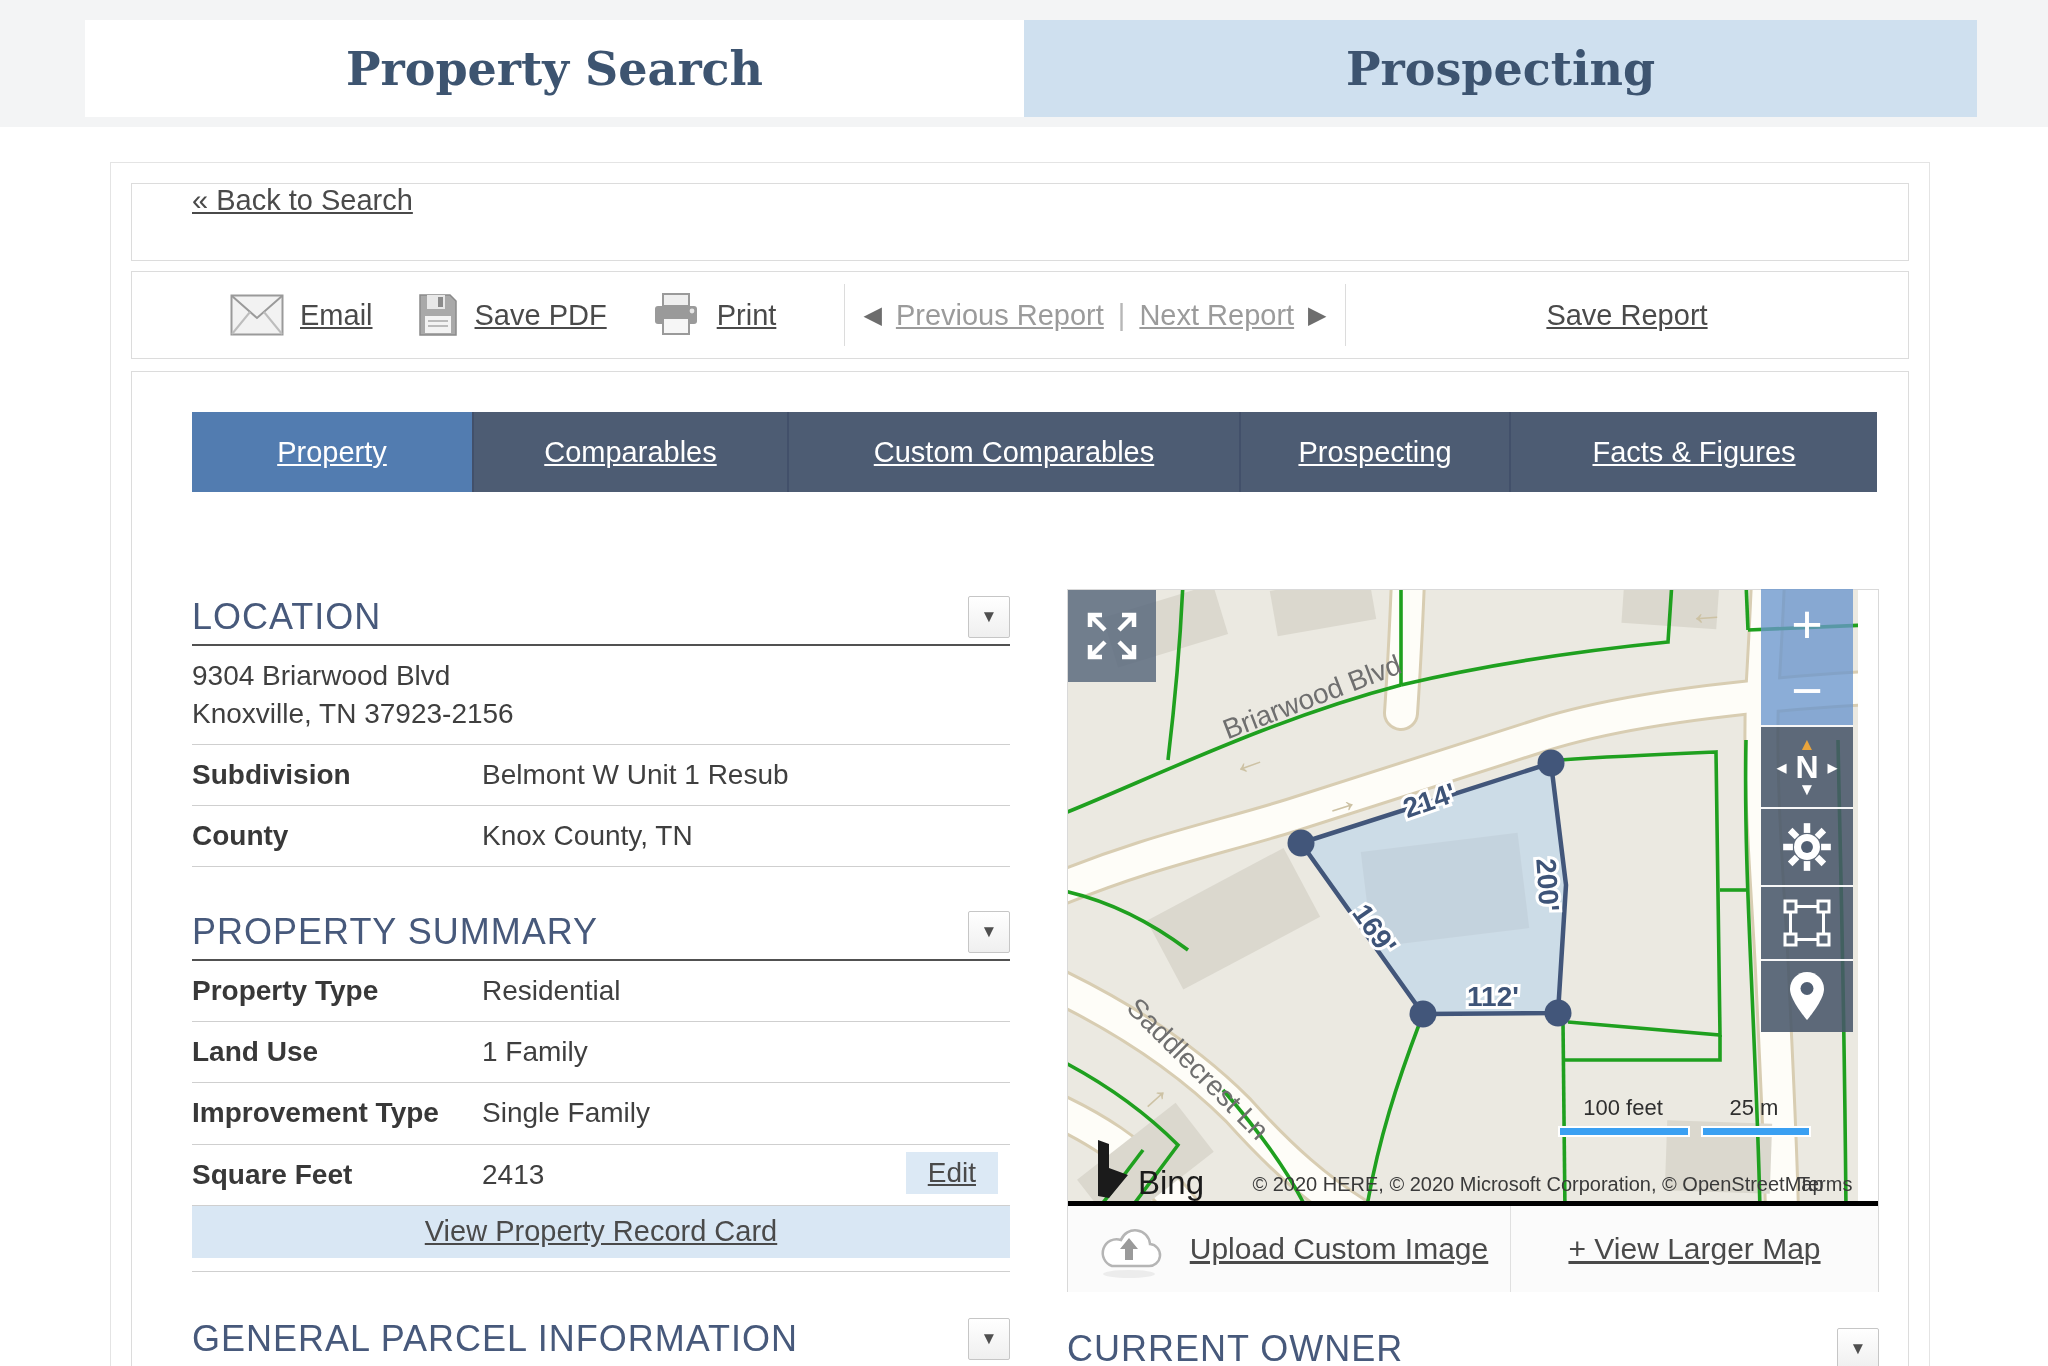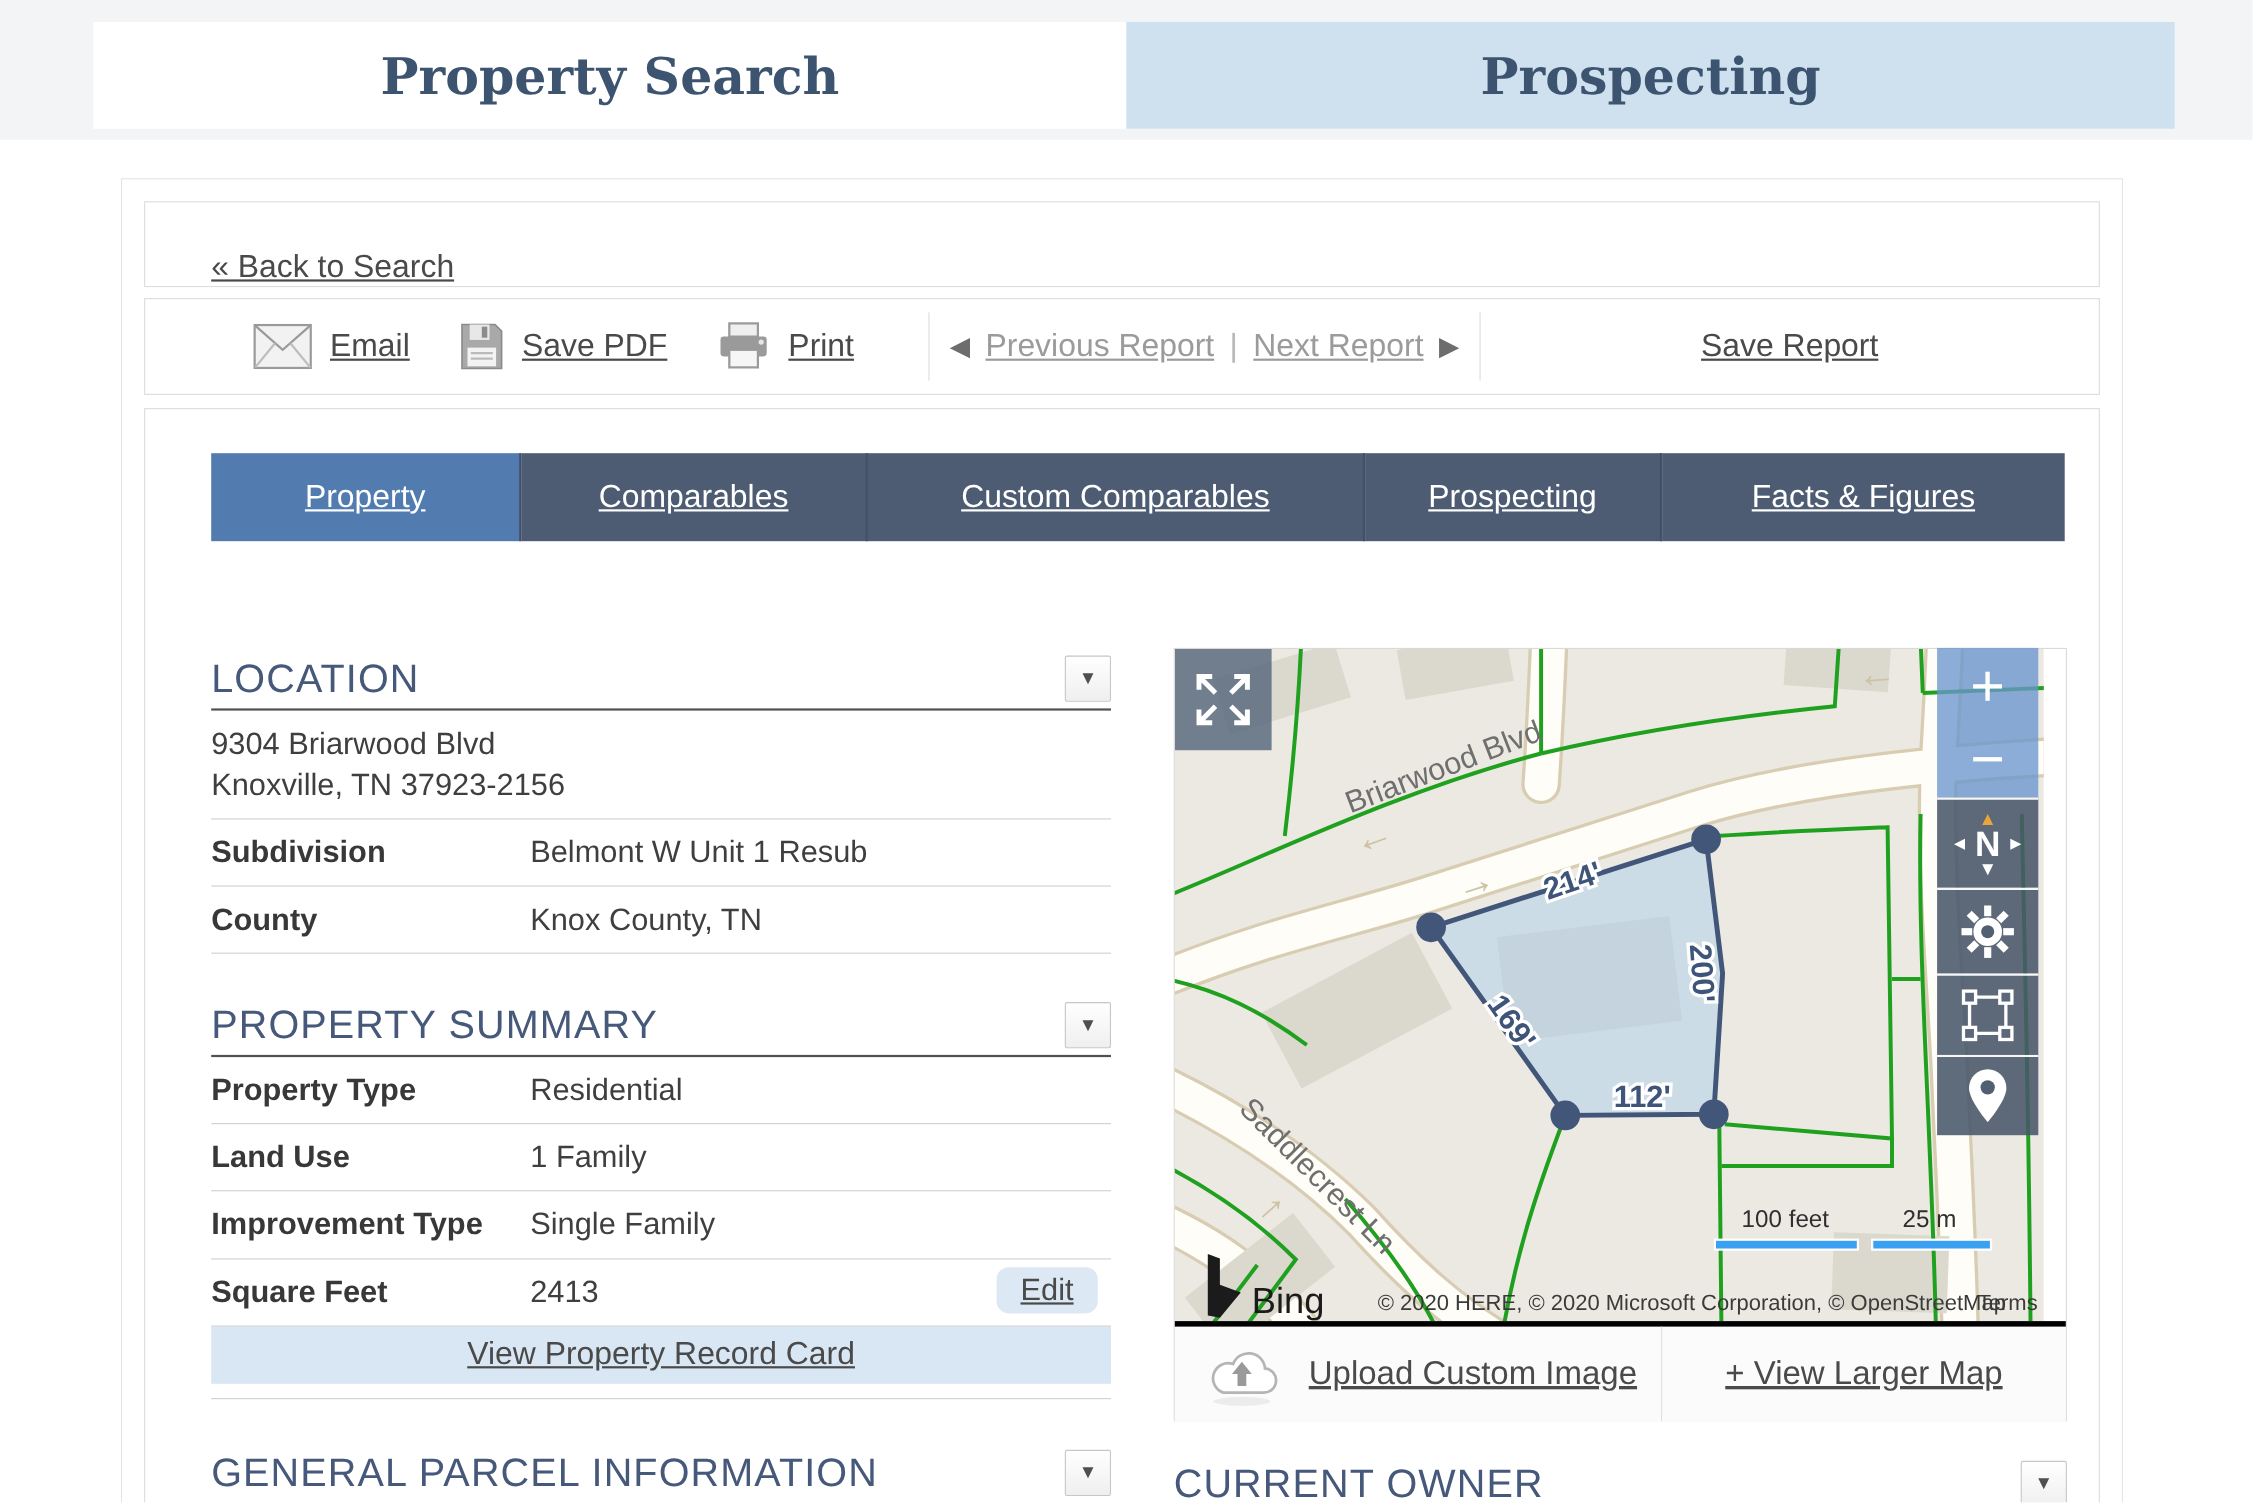--- a/index.html
+++ b/index.html
@@ -10,21 +10,21 @@
   
   .topstrip { position:absolute; left:0; top:0; width:2048px; height:127px; background:#f3f4f5; }
   .toptab { position:absolute; top:20px; height:97px; display:flex; align-items:center; justify-content:center;
             font-family:"DejaVu Serif", serif; font-size:46px; font-weight:600; color:#3d5470; cursor:pointer; }
   .toptab.white { left:85px; width:939px; background:#ffffff; }
   .toptab.blue  { left:1024px; width:953px; background:#cfe0ef; }
 
   
   .outer { position:absolute; left:110px; top:162px; width:1820px; height:1300px; border:1px solid #e4e4e4; background:#fff; }
   .box   { position:absolute; left:20px; width:1778px; border:1px solid #dcdcdc; background:#fff; }
-  .box1  { top:20px;  height:78px; display:flex; align-items:flex-end; padding-left:60px; }
+  .box1  { top:20px;  height:78px; display:flex; align-items:flex-start; padding-left:60px; }
   .box2  { top:108px; height:88px; display:flex; align-items:center;padding-left:36px; }
   .box3  { top:208px; height:1092px; }
 
   a.link { color:#4a4a4a; text-decoration:underline; cursor:pointer; }
   .backlink { font-size:29px; }
 
   
   .tb-left { display:flex; align-items:center; gap:44px; padding-left:62px; }
   .tb-item { display:flex; align-items:center; gap:16px; font-size:29px; }
   .vdiv { width:1px; height:62px; background:#dcdcdc; }
@@ -46,21 +46,21 @@
   
   .leftcol { position:absolute; left:60px; top:224px; width:818px; }
   .sec-head { display:flex; justify-content:space-between; align-items:flex-start; padding-bottom:6px; border-bottom:2px solid #515151; }
   .sec-head.nohr { border-bottom:none; }
   .sec-title { font-size:36px; color:#47597b; letter-spacing:1px; font-weight:400; }
   .drop { width:42px; height:42px; background:linear-gradient(#ffffff,#efefef); border:1px solid #c6c6c6; border-radius:2px;
           color:#4f4f4f; font-size:17px; display:flex; align-items:center; justify-content:center; cursor:pointer; }
   .row { display:flex; padding:11px 0; border-bottom:1px solid #cfcfcf; font-size:28px; position:relative; }
   .row .lbl { width:290px; font-weight:bold; color:#383838; line-height:1.36; }
   .row .val { color:#3f3f3f; line-height:1.36; }
-  .editbtn { position:absolute; right:12px; top:7px; background:#dce9f5; padding:5px 22px; font-size:28px;border-radius:11px; }
+  .editbtn { position:absolute; right:12px; top:7px; background:#dce9f5; padding:5px 22px; font-size:28px; }
   .record { margin-top:0; background:#d9e7f4; height:52px; display:flex; align-items:center; justify-content:center; font-size:29px; }
   .record-after { border-bottom:1px solid #cfcfcf; margin-top:13px; }
   .gap1 { height:44px; } .gap2 { height:46px; }
 
   
   .mapwrap { position:absolute; left:935px; top:217px; width:812px; height:703px; border:1px solid #d9d9d9; background:#fff; }
   .mapsvg { position:absolute; left:0; top:0; }
   .mapbar { position:absolute; left:0; top:611px; width:810px; height:91px; background:#fbfbfb; border-top:5px solid #000000; display:flex; }
   .mapbar .cell1 { width:443px; display:flex; align-items:center; justify-content:center; gap:22px; border-right:1px solid #e0e0e0; }
   .mapbar .cell2 { flex:1; display:flex; align-items:center; justify-content:center; }

